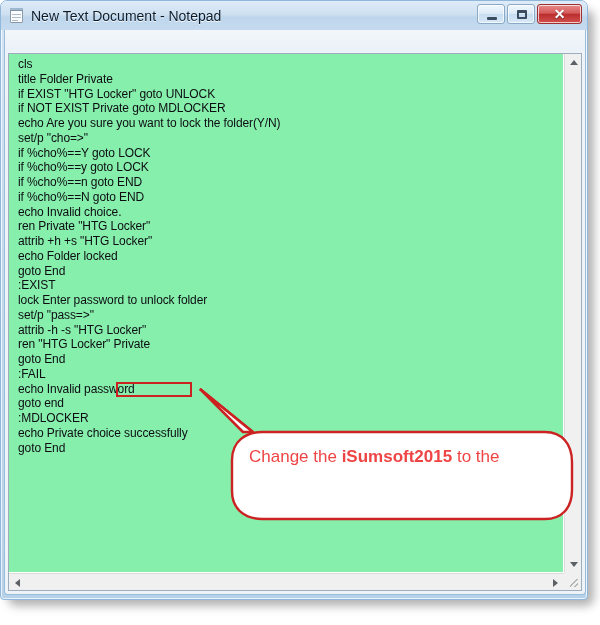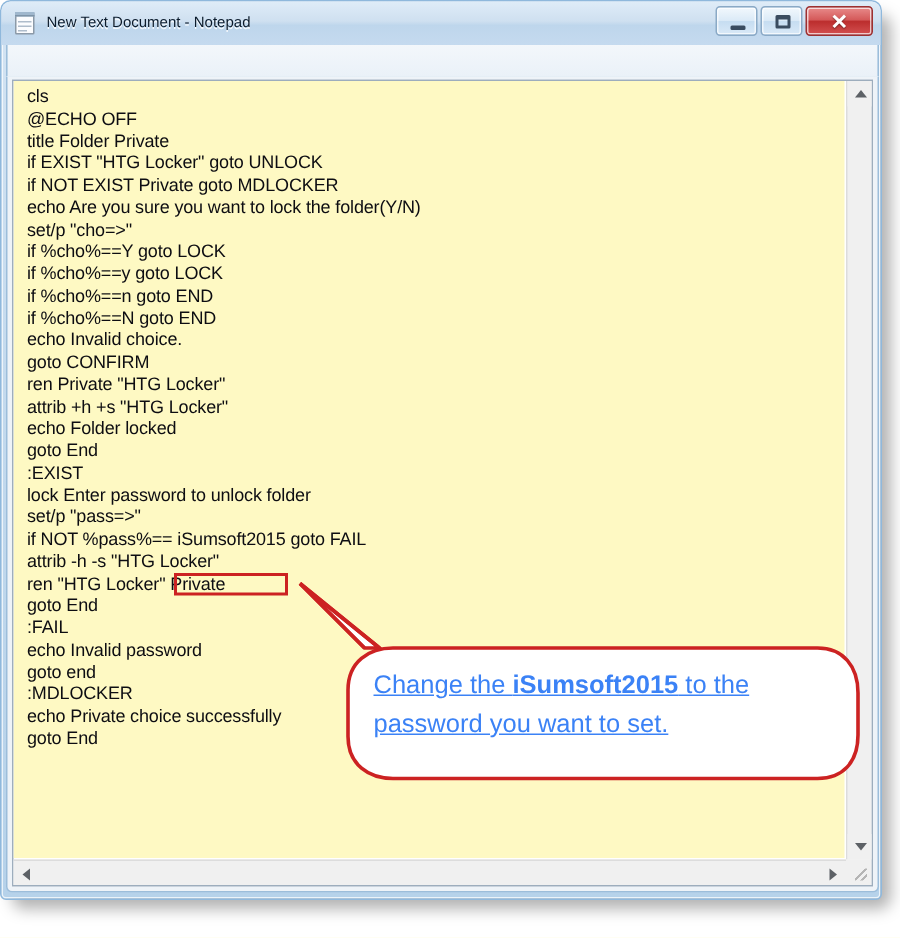--- a/index.html
+++ b/index.html
@@ -74,21 +74,21 @@
   .title-icon .ln {
     position: absolute; left: 3px;
     width: 9px; height: 1px;
     background: #aebccb;
   }
   .title-icon .l1 { top: 6px; }
   .title-icon .l2 { top: 9px; }
   .title-icon .l3 { top: 12px; width: 6px; }
 
   .title-text {
-    font-size: 10px;
+    font-size: 14px;
     color: #0b1b2c;
     text-shadow: 0 1px 0 rgba(255,255,255,0.85);
     white-space: nowrap;
   }
 
   
   .caption-buttons {
     position: absolute;
     right: 5px; top: 3px;
     display: flex;
@@ -176,21 +176,21 @@
     height: 100%;
     background: #ffffff;
     border: 1px solid #9dadbd;
     overflow: hidden;
   }
 
   .text-surface {
     position: absolute;
     left: 0; top: 0;
     right: 18px; bottom: 18px;
-    background: #fef9c3;
+    background: #86efac;
     overflow: hidden;
     padding: 3px 12px 0 9px;
   }
 
   .code-line {
     font-family: "Liberation Sans", sans-serif;
     font-size: 12px;
     line-height: 14.75px;
     color: #0d0d12;
     white-space: pre;
@@ -261,26 +261,25 @@
   
   .callout-svg {
     position: absolute;
     left: 0; top: 0;
     width: 600px; height: 625px;
     pointer-events: none;
   }
 
   .callout-text {
     position: absolute;
-    color: #3b82f6;
+    color: #ef4444;
     font-family: "Liberation Sans", sans-serif;
     font-size: 17px;
     line-height: 25px;
     white-space: nowrap;
-    text-decoration: underline;
   }
   .callout-text .strong { font-weight: bold; }
 </style>
 </head>
 <body>
 
 <div id="stage">
 
   <div class="win-shadow"></div>
 
@@ -315,40 +314,37 @@
       <div class="menu-item">Format</div>
       <div class="menu-item">View</div>
       <div class="menu-item">Help</div>
     </div>
 
     <div class="client">
       <div class="edit-frame">
 
         <div class="text-surface" id="text-surface">
             <div class="code-line">cls</div>
-            <div class="code-line">@ECHO OFF</div>
             <div class="code-line">title Folder Private</div>
             <div class="code-line">if EXIST "HTG Locker" goto UNLOCK</div>
             <div class="code-line">if NOT EXIST Private goto MDLOCKER</div>
             <div class="code-line">echo Are you sure you want to lock the folder(Y/N)</div>
             <div class="code-line">set/p "cho=&gt;"</div>
             <div class="code-line">if %cho%==Y goto LOCK</div>
             <div class="code-line">if %cho%==y goto LOCK</div>
             <div class="code-line">if %cho%==n goto END</div>
             <div class="code-line">if %cho%==N goto END</div>
             <div class="code-line">echo Invalid choice.</div>
-            <div class="code-line">goto CONFIRM</div>
             <div class="code-line">ren Private "HTG Locker"</div>
             <div class="code-line">attrib +h +s "HTG Locker"</div>
             <div class="code-line">echo Folder locked</div>
             <div class="code-line">goto End</div>
             <div class="code-line">:EXIST</div>
             <div class="code-line">lock Enter password to unlock folder</div>
             <div class="code-line">set/p "pass=&gt;"</div>
-            <div class="code-line">if NOT %pass%== iSumsoft2015 goto FAIL</div>
             <div class="code-line">attrib -h -s "HTG Locker"</div>
             <div class="code-line">ren "HTG Locker" Private</div>
             <div class="code-line">goto End</div>
             <div class="code-line">:FAIL</div>
             <div class="code-line">echo Invalid password</div>
             <div class="code-line">goto end</div>
             <div class="code-line">:MDLOCKER</div>
             <div class="code-line">echo Private choice successfully</div>
             <div class="code-line">goto End</div>
           </div>
@@ -390,15 +386,14 @@
              Z" fill="#ffffff" stroke="#cc2222" stroke-width="2.4"></path>
     <path d="M 200 389 L 253 432 L 243 432 Z" fill="#ffffff" stroke="#cc2222" stroke-width="2.4" stroke-linejoin="miter"></path>
     <path d="M 200 389 L 253 432" stroke="#cc2222" stroke-width="2.4" fill="none"></path>
     <path d="M 200 389 L 243 432" stroke="#cc2222" stroke-width="2.4" fill="none"></path>
   </svg>
 
   <div class="callout-text" style="left:249px; top:444px;">
     <span>Change the </span><span class="strong">iSumsoft2015</span><span> to the</span>
   </div>
 
-  <div class="callout-text" style="left:249px; top:470px;">password you want to set.</div>
 
 </div>
 
 </body></html>

